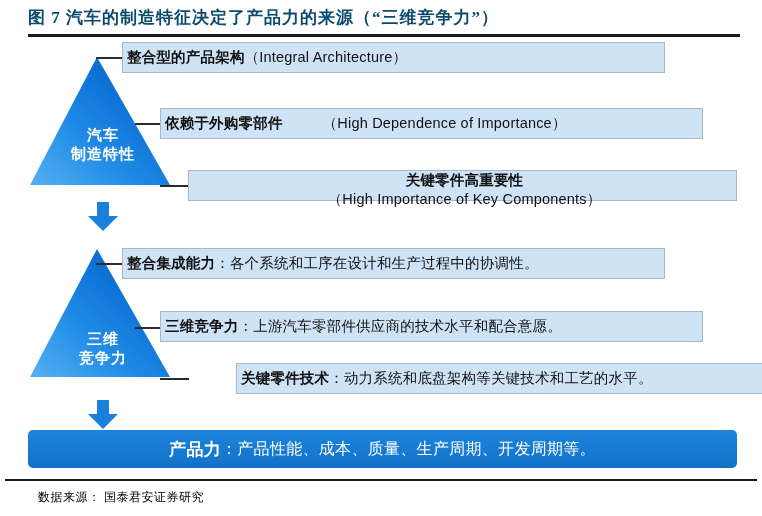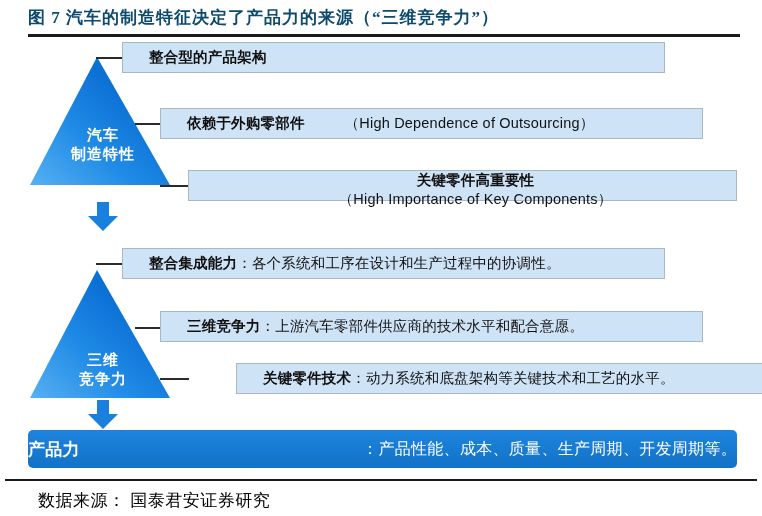--- a/index.html
+++ b/index.html
@@ -42,21 +42,21 @@
     top: 479px;
     width: 752px;
     height: 2px;
     background: #1a1a1a;
   }
   .source-note {
     position: absolute;
     left: 38px;
     top: 489px;
     font-family: "Liberation Serif", "DejaVu Serif", serif;
-    font-size: 17px;
+    font-size: 12px;
     color: #000000;
     letter-spacing: 0.5px;
     white-space: nowrap;
   }
 
   
   .tri {
     position: absolute;
     width: 150px;
     height: 135px;
@@ -69,32 +69,32 @@
     text-align: center;
     color: #ffffff;
     font-size: 15px;
     font-weight: bold;
     line-height: 19px;
     letter-spacing: 1px;
     pointer-events: none;
   }
   #tri-top { left: 28px; top: 57px; }
   #tri-top .tri-label { top: 68px; }
-  #tri-bottom { left: 28px; top: 270px; }
+  #tri-bottom { left: 28px; top: 249px; }
   #tri-bottom .tri-label { top: 80px; }
 
   
   .box {
     position: absolute;
     background: #cfe3f7;
     border: 1px solid #a9b8c6;
     box-sizing: border-box;
     display: flex;
     align-items: center;
-    padding-left: 26px;
+    padding-left: 4px;
     font-size: 14.5px;
     color: #111111;
     white-space: nowrap;
     letter-spacing: 0.2px;
   }
   .box .lead { font-weight: bold; }
 
   #box-a1 { left: 122px; top: 42px;  width: 543px; height: 31px; }
   #box-a2 { left: 160px; top: 108px; width: 543px; height: 31px; gap: 40px; }
   #box-a3 { left: 188px; top: 170px; width: 549px; height: 31px; flex-direction: column; }
@@ -130,21 +130,21 @@
   #result-bar {
     position: absolute;
     left: 28px;
     top: 430px;
     width: 709px;
     height: 38px;
     background: linear-gradient(180deg, #1d84dd 0%, #1272c6 100%);
     border-radius: 5px;
     display: flex;
     align-items: center;
-    justify-content: space-between;
+    justify-content: center;
     color: #ffffff;
     font-size: 16px;
     white-space: nowrap;
     letter-spacing: 0.3px;
   }
   #result-bar .lead { font-weight: bold; font-size: 17px; }
 </style>
 </head>
 <body>
 
@@ -169,24 +169,25 @@
     <div>制造特性</div>
   </div>
 </div>
 
 <div class="conn" id="conn-a1"></div>
 <div class="conn" id="conn-a2"></div>
 <div class="conn" id="conn-a3"></div>
 
 <div class="box" id="box-a1">
   <span class="lead">整合型的产品架构</span>
+    <span>（Integral Architecture）</span>
 </div>
 <div class="box" id="box-a2">
   <span class="lead">依赖于外购零部件</span>
-    <span>（High Dependence of Outsourcing）</span>
+    <span>（High Dependence of Importance）</span>
 </div>
 <div class="box" id="box-a3">
   <span class="lead">关键零件高重要性</span>
     <span>（High Importance of Key Components）</span>
 </div>
 
 <div class="arrow" id="arrow-1">
   <svg width="34" height="30" viewBox="0 0 34 30">
     <polygon points="11,0 23,0 23,14 32,14 17,29 2,14 11,14" fill="#1a80dd"></polygon>
   </svg>

